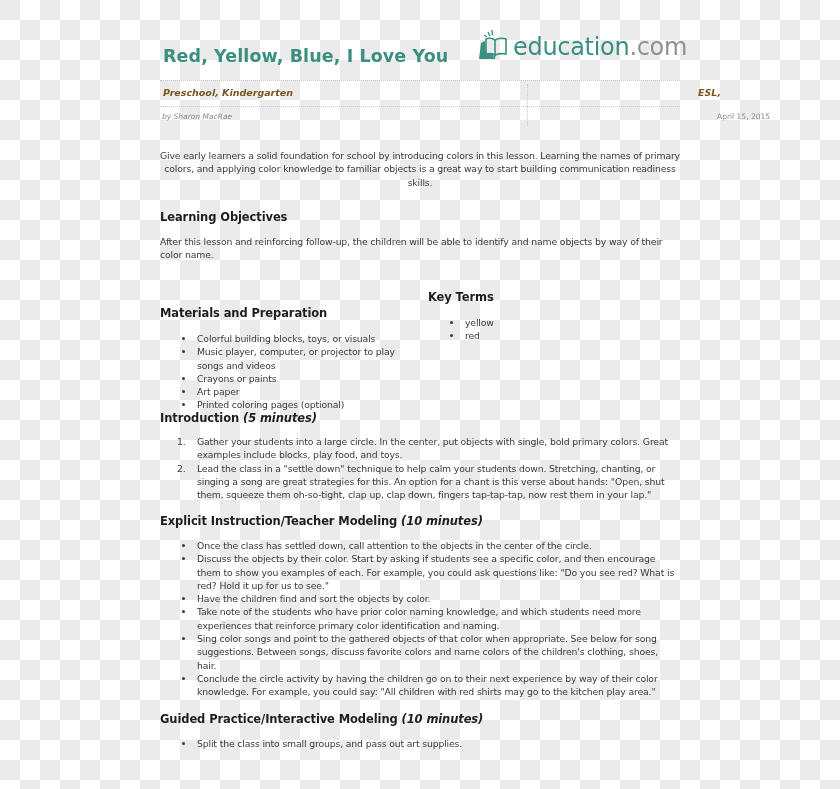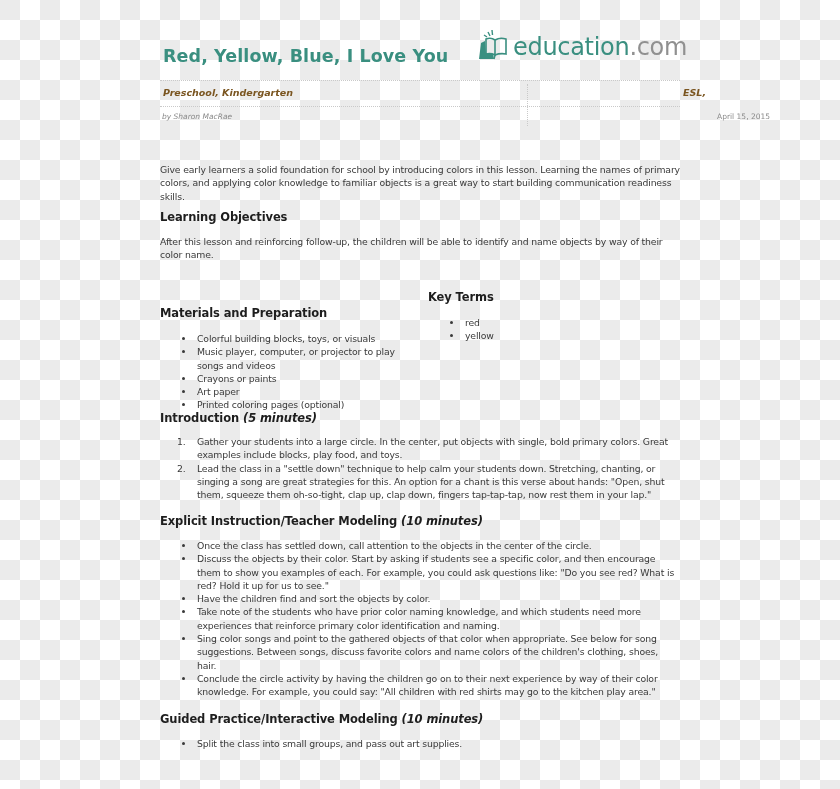--- a/index.html
+++ b/index.html
@@ -34,21 +34,21 @@
     }
     .vline {
       position: absolute; left: 367px; top: 84px; height: 42px; width: 0;
       border-left: 1px dotted #c9c9c9;
     }
     .grade {
       position: absolute; left: 3px; top: 87px;
       font-size: 9.5px; font-weight: bold; font-style: italic; color: #7a5520;
     }
     .subject {
-      position: absolute; right: 66px; top: 87px;
+      position: absolute; right: 51px; top: 87px;
       font-size: 9.5px; font-weight: bold; font-style: italic; color: #7a5520;
     }
     .author {
       position: absolute; left: 2px; top: 112px;
       font-size: 7.5px; font-style: italic; color: #8a8a8a;
     }
     .date {
       position: absolute; right: 2px; top: 112px;
       font-size: 7.5px; color: #8a8a8a;
     }
@@ -103,21 +103,21 @@
   <div class="vline"></div>
 
   <div class="grade">Preschool, Kindergarten</div>
   <div class="subject">ESL,</div>
 
   <div class="hline" style="top:106px;"></div>
 
   <div class="author">by Sharon MacRae</div>
   <div class="date">April 15, 2015</div>
 
-  <div class="block" style="top:163px;">
+  <div class="block" style="top:149px;text-align:center;">
     <p class="body">Give early learners a solid foundation for school by introducing colors in this lesson. Learning the names of primary colors, and applying color knowledge to familiar objects is a great way to start building communication readiness skills.</p>
   </div>
 
   <div class="block" style="top:210px;">
     <h2>Learning Objectives</h2>
     <p class="body" style="margin-top:11px;">After this lesson and reinforcing follow-up, the children will be able to identify and name objects by way of their color name.</p>
   </div>
 
   <div class="block" style="top:290px; height:110px;">
     <div class="col-left">
@@ -126,22 +126,22 @@
         <li>Colorful building blocks, toys, or visuals</li>
         <li>Music player, computer, or projector to play songs and videos</li>
         <li>Crayons or paints</li>
         <li>Art paper</li>
         <li>Printed coloring pages (optional)</li>
       </ul>
     </div>
     <div class="col-right">
       <h2>Key Terms</h2>
       <ul style="margin-top:12px;">
+        <li>yellow</li>
         <li>red</li>
-        <li>yellow</li>
       </ul>
     </div>
   </div>
 
   <div class="block" style="top:411px;">
     <h2><span>Introduction</span> <span class="time">(5 minutes)</span></h2>
     <ol style="margin-top:10px;">
       <li><span class="num">1.</span><span>Gather your students into a large circle. In the center, put objects with single, bold primary colors. Great examples include blocks, play food, and toys.</span></li>
       <li><span class="num">2.</span><span>Lead the class in a "settle down" technique to help calm your students down. Stretching, chanting, or singing a song are great strategies for this. An option for a chant is this verse about hands: "Open, shut them, squeeze them oh-so-tight, clap up, clap down, fingers tap-tap-tap, now rest them in your lap."</span></li>
     </ol>

